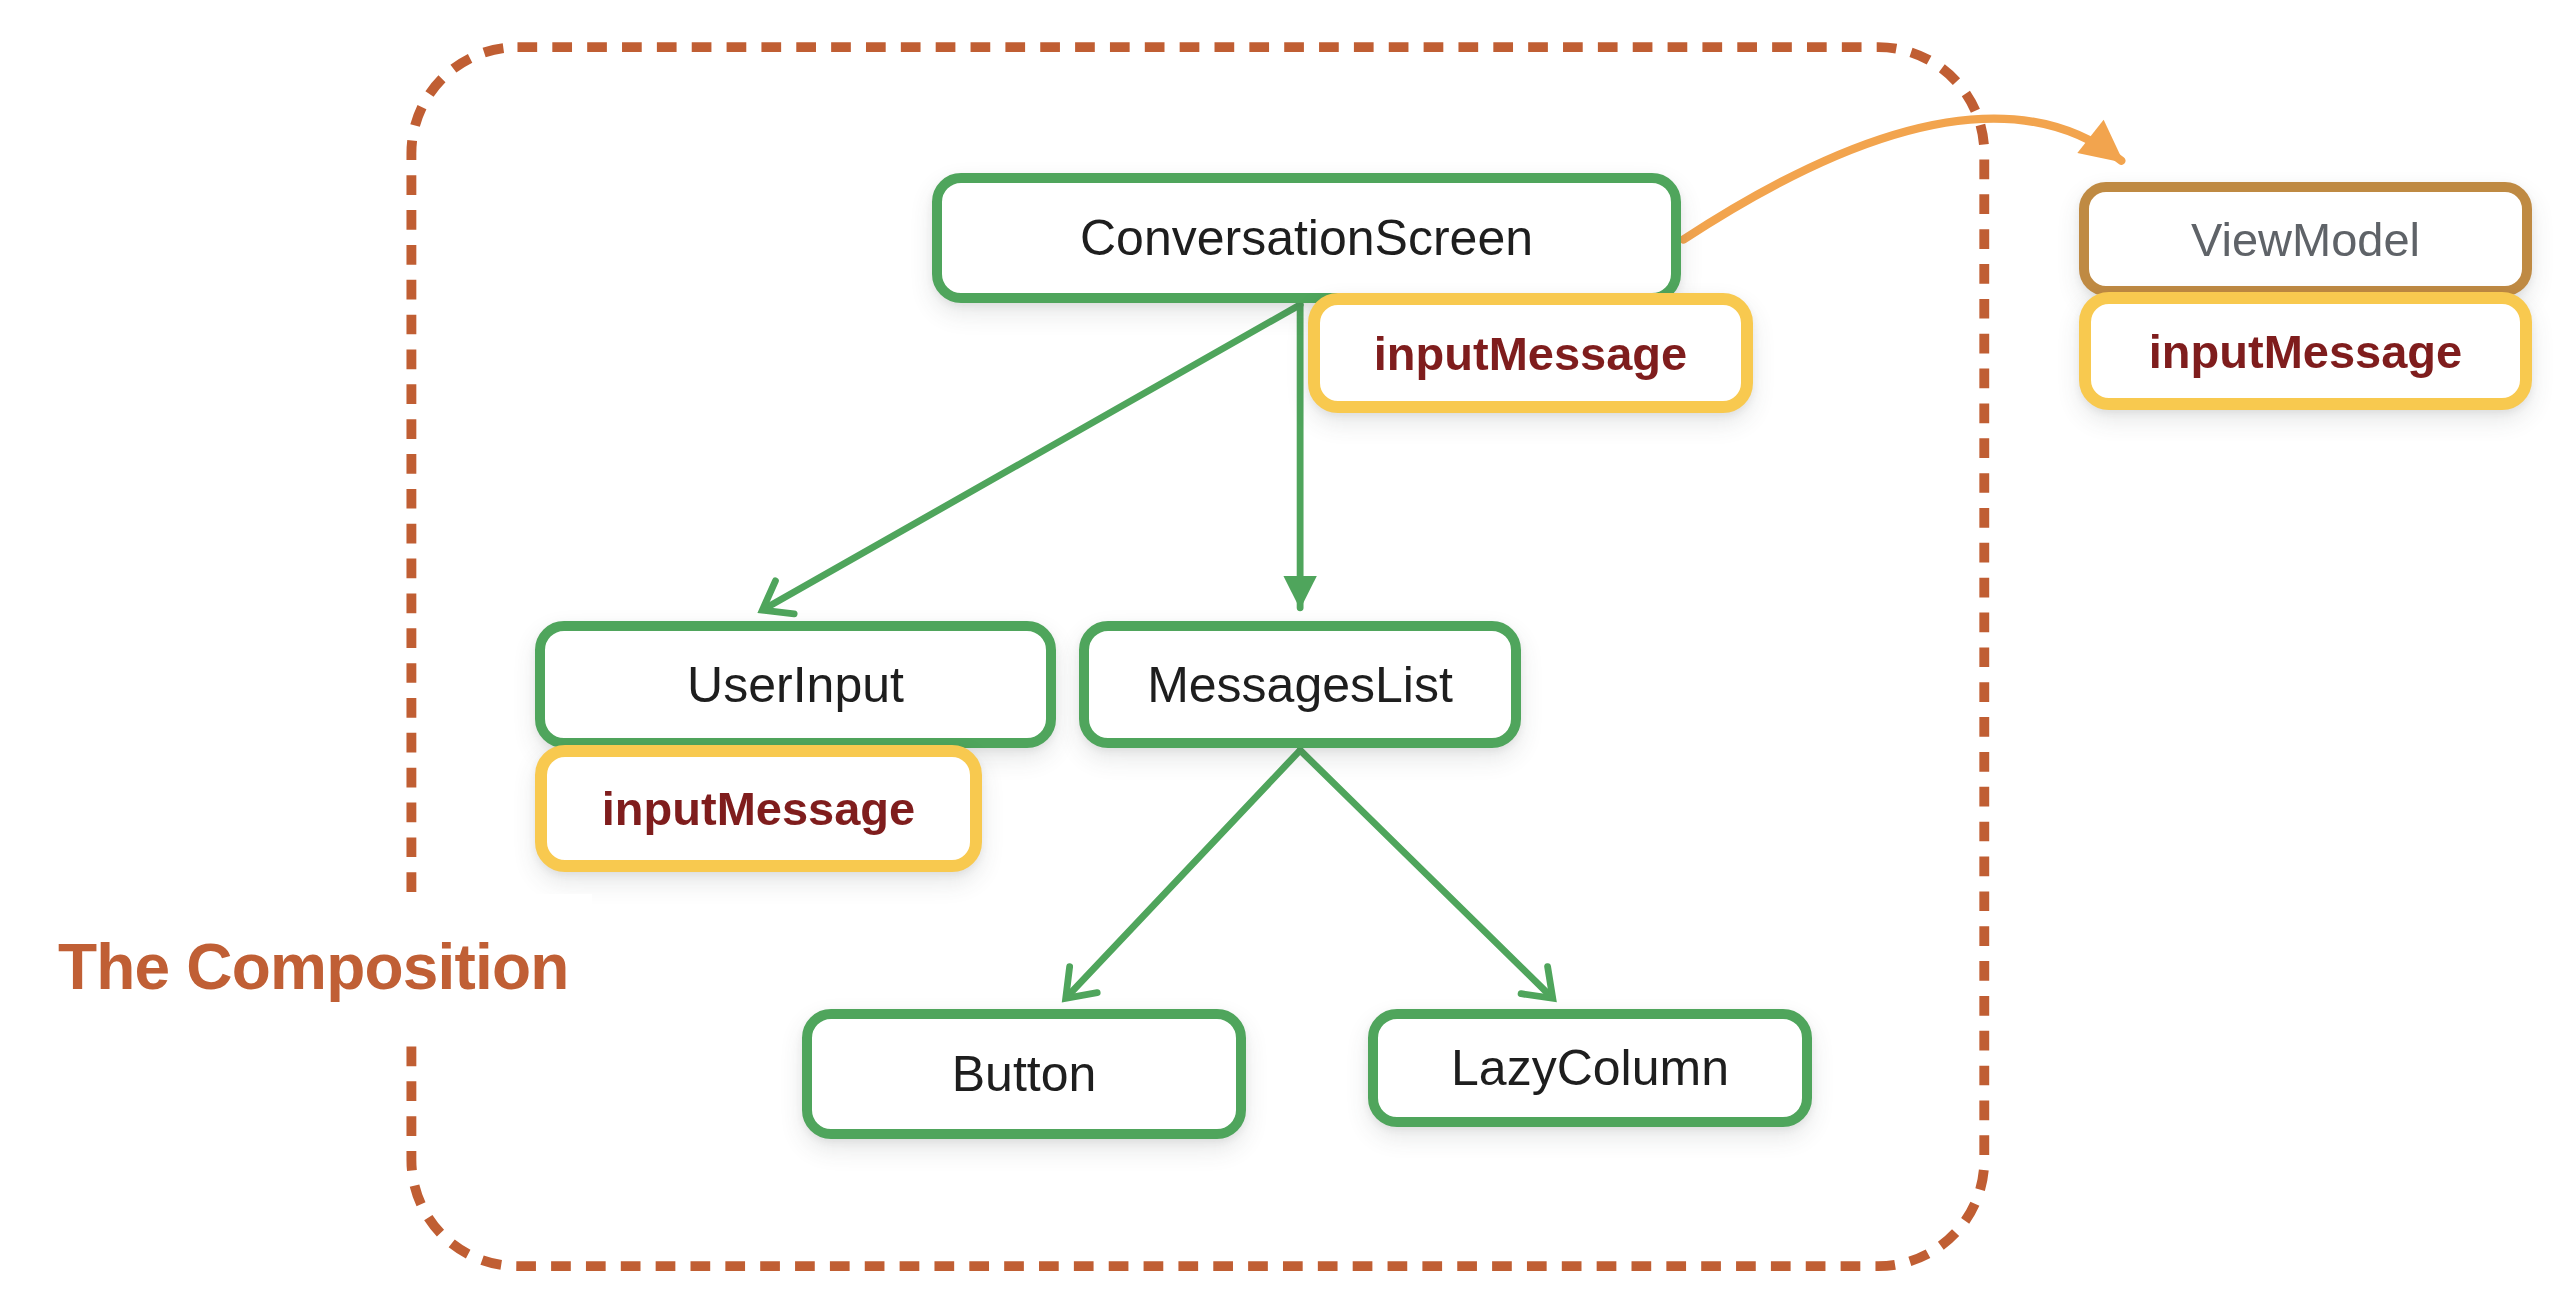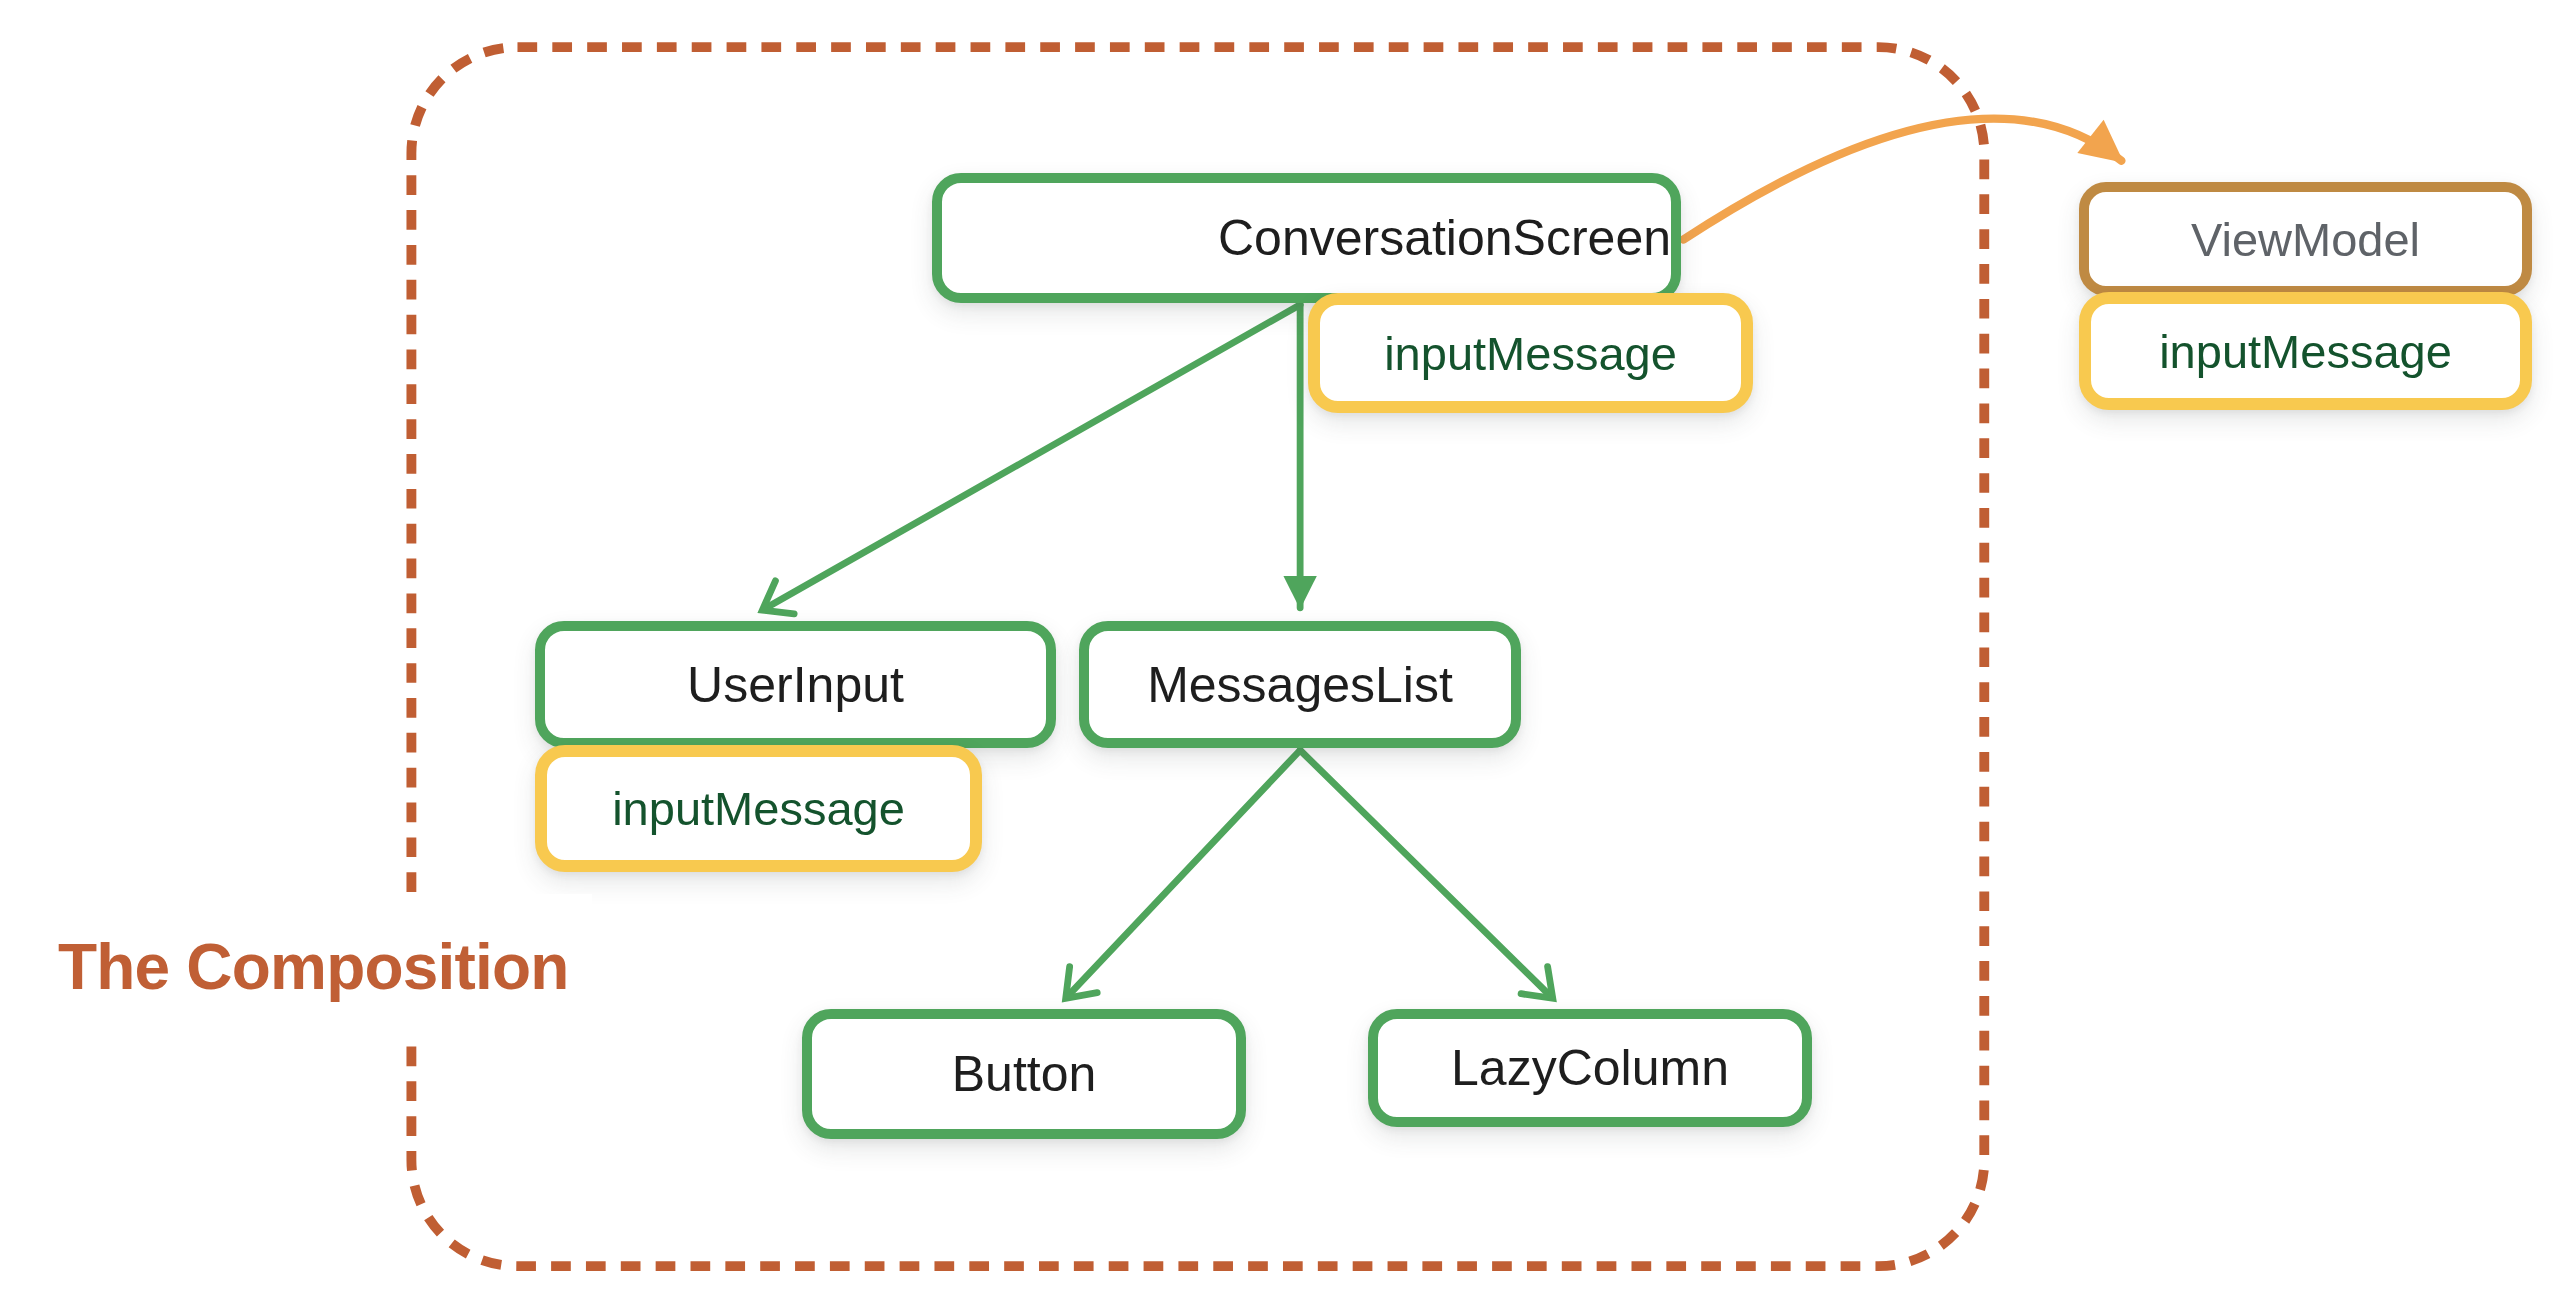--- a/index.html
+++ b/index.html
@@ -23,23 +23,24 @@
   .box.green{
     border:10.6px solid #4FA55C;
     border-radius:29px;
     color:#1E1E1E;
     font-size:50px;
     z-index:2;
   }
   .box.yellow{
     border:12px solid #F8C94F;
     border-radius:30px;
-    color:#14532d;
+    color:#7f1d1d;
     font-size:47px;
     z-index:3;
+    font-weight:bold;
   }
   .box.brown{
     border:10.6px solid #BF8A43;
     border-radius:27px;
     color:#5F6368;
     font-size:47px;
     z-index:2;
     text-align:right;
   }
   .title{
@@ -48,21 +49,21 @@
     padding:36px 23px;
     background:#ffffff;
     color:#C05F35;
     font-size:64px;
     font-weight:700;
     letter-spacing:-0.8px;
     z-index:4;
     white-space:nowrap;
   }
   
-  #conversation-screen{left:932px;top:173px;width:749px;height:130px;justify-content:flex-end;}
+  #conversation-screen{left:932px;top:173px;width:749px;height:130px;}
   #conversation-screen-state{left:1308px;top:293px;width:445px;height:120px;}
   #user-input{left:535px;top:621px;width:521px;height:127px;}
   #user-input-state{left:535px;top:745px;width:447px;height:127px;}
   #messages-list{left:1079px;top:621px;width:442px;height:127px;}
   #button-node{left:802px;top:1009px;width:444px;height:130px;}
   #lazy-column{left:1368px;top:1009px;width:444px;height:118px;}
   #view-model{left:2079px;top:182px;width:453px;height:114px;}
   #view-model-state{left:2079px;top:292px;width:453px;height:118px;}
 </style>
 </head>

